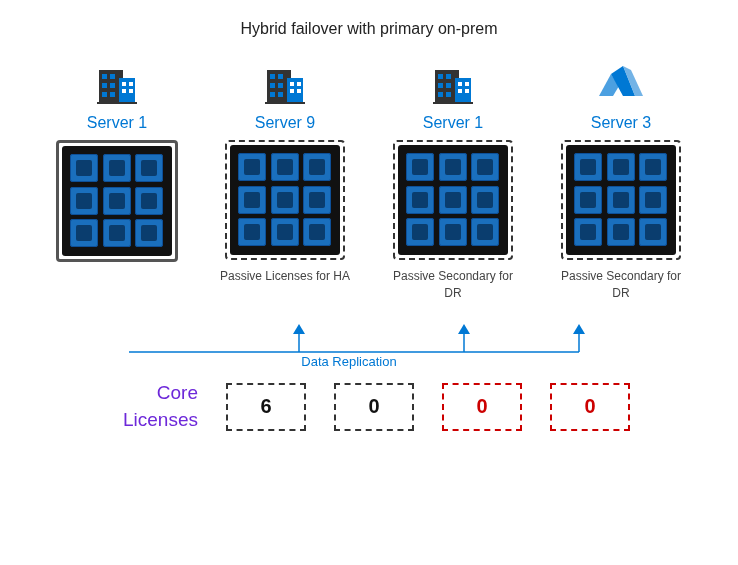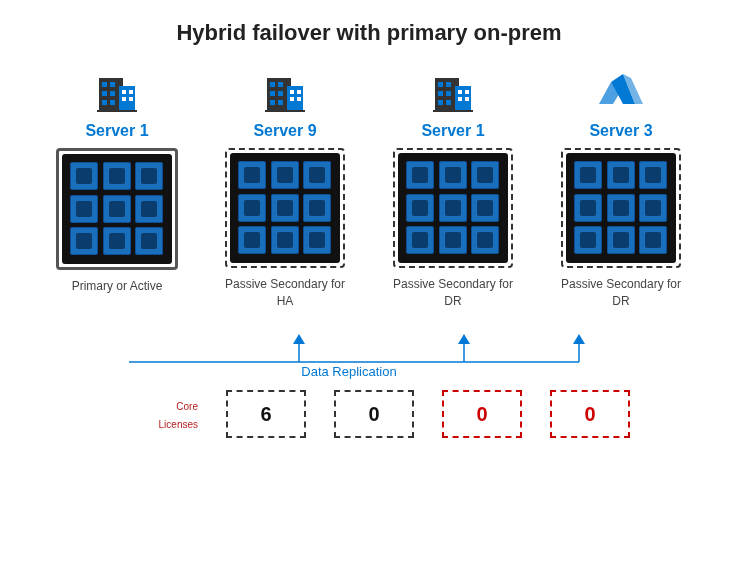--- a/index.html
+++ b/index.html
@@ -8,22 +8,22 @@
       height: 565px;
       background: #fff;
       font-family: 'Segoe UI', Arial, sans-serif;
       display: flex;
       flex-direction: column;
       align-items: center;
       padding: 20px 10px 10px;
       overflow: hidden;
     }
     .page-title {
-      font-size: 22px;
-      font-weight: 700;
+      font-size: 16px;
+      font-weight: 400;
       color: #222;
       margin-bottom: 18px;
       text-align: center;
     }
     .servers-row {
       display: flex;
       flex-direction: row;
       align-items: flex-start;
       justify-content: center;
       gap: 28px;
@@ -36,21 +36,21 @@
       width: 140px;
     }
     .server-icon {
       width: 52px;
       height: 52px;
       margin-bottom: 6px;
     }
     .server-label {
       font-size: 16px;
       color: #0078d4;
-      font-weight: 700;
+      font-weight: 400;
       margin-bottom: 8px;
     }
     .server-box {
       width: 110px;
       height: 110px;
       background: #111;
       display: grid;
       grid-template-columns: repeat(3, 1fr);
       grid-template-rows: repeat(3, 1fr);
       gap: 4px;
@@ -168,21 +168,20 @@
         <div class="cpu-chip"></div>
         <div class="cpu-chip"></div>
         <div class="cpu-chip"></div>
         <div class="cpu-chip"></div>
         <div class="cpu-chip"></div>
         <div class="cpu-chip"></div>
         <div class="cpu-chip"></div>
         <div class="cpu-chip"></div>
       </div>
     </div>
-    <span class="server-description">Primary or Active</span>
   </div>
 
   <div class="server-col">
     <svg class="server-icon" viewBox="0 0 52 52" fill="none">
       <rect x="8" y="14" width="24" height="32" fill="#333"></rect>
       <rect x="28" y="22" width="16" height="24" fill="#0078d4"></rect>
       <rect x="11" y="18" width="5" height="5" fill="#0078d4"></rect>
       <rect x="19" y="18" width="5" height="5" fill="#0078d4"></rect>
       <rect x="11" y="27" width="5" height="5" fill="#0078d4"></rect>
       <rect x="19" y="27" width="5" height="5" fill="#0078d4"></rect>
@@ -201,21 +200,21 @@
         <div class="cpu-chip"></div>
         <div class="cpu-chip"></div>
         <div class="cpu-chip"></div>
         <div class="cpu-chip"></div>
         <div class="cpu-chip"></div>
         <div class="cpu-chip"></div>
         <div class="cpu-chip"></div>
         <div class="cpu-chip"></div>
       </div>
     </div>
-    <span class="server-description">Passive Secondary for HA</span>
+    <span class="server-description">Passive Licenses for HA</span>
   </div>
 
   <div class="server-col">
     <svg class="server-icon" viewBox="0 0 52 52" fill="none">
       <rect x="8" y="14" width="24" height="32" fill="#333"></rect>
       <rect x="28" y="22" width="16" height="24" fill="#0078d4"></rect>
       <rect x="11" y="18" width="5" height="5" fill="#0078d4"></rect>
       <rect x="19" y="18" width="5" height="5" fill="#0078d4"></rect>
       <rect x="11" y="27" width="5" height="5" fill="#0078d4"></rect>
       <rect x="19" y="27" width="5" height="5" fill="#0078d4"></rect>
@@ -286,21 +285,21 @@
     <line x1="520" y1="32" x2="520" y2="10" stroke="#0078d4" stroke-width="1.5"></line>
 
     <polygon points="514,14 520,4 526,14" fill="#0078d4"></polygon>
 
     <text x="290" y="46" font-size="13" fill="#0078d4" text-anchor="middle" font-family="Segoe UI, Arial, sans-serif">Data Replication</text>
   </svg>
 </div>
 
 <div class="licenses-row">
   <div style="width:90px; text-align:right;">
-    <span style="font-size:10px; color:#b91c1c; line-height:1.4;">Core<br>Licenses</span>
+    <span style="font-size:19px; color:#6d28d9; line-height:1.4;">Core<br>Licenses</span>
   </div>
   <div class="license-box license-box-black-dashed">
     <span>6</span>
   </div>
   <div class="license-box license-box-black-dashed">
     <span>0</span>
   </div>
   <div class="license-box license-box-red-dashed">
     <span>0</span>
   </div>

